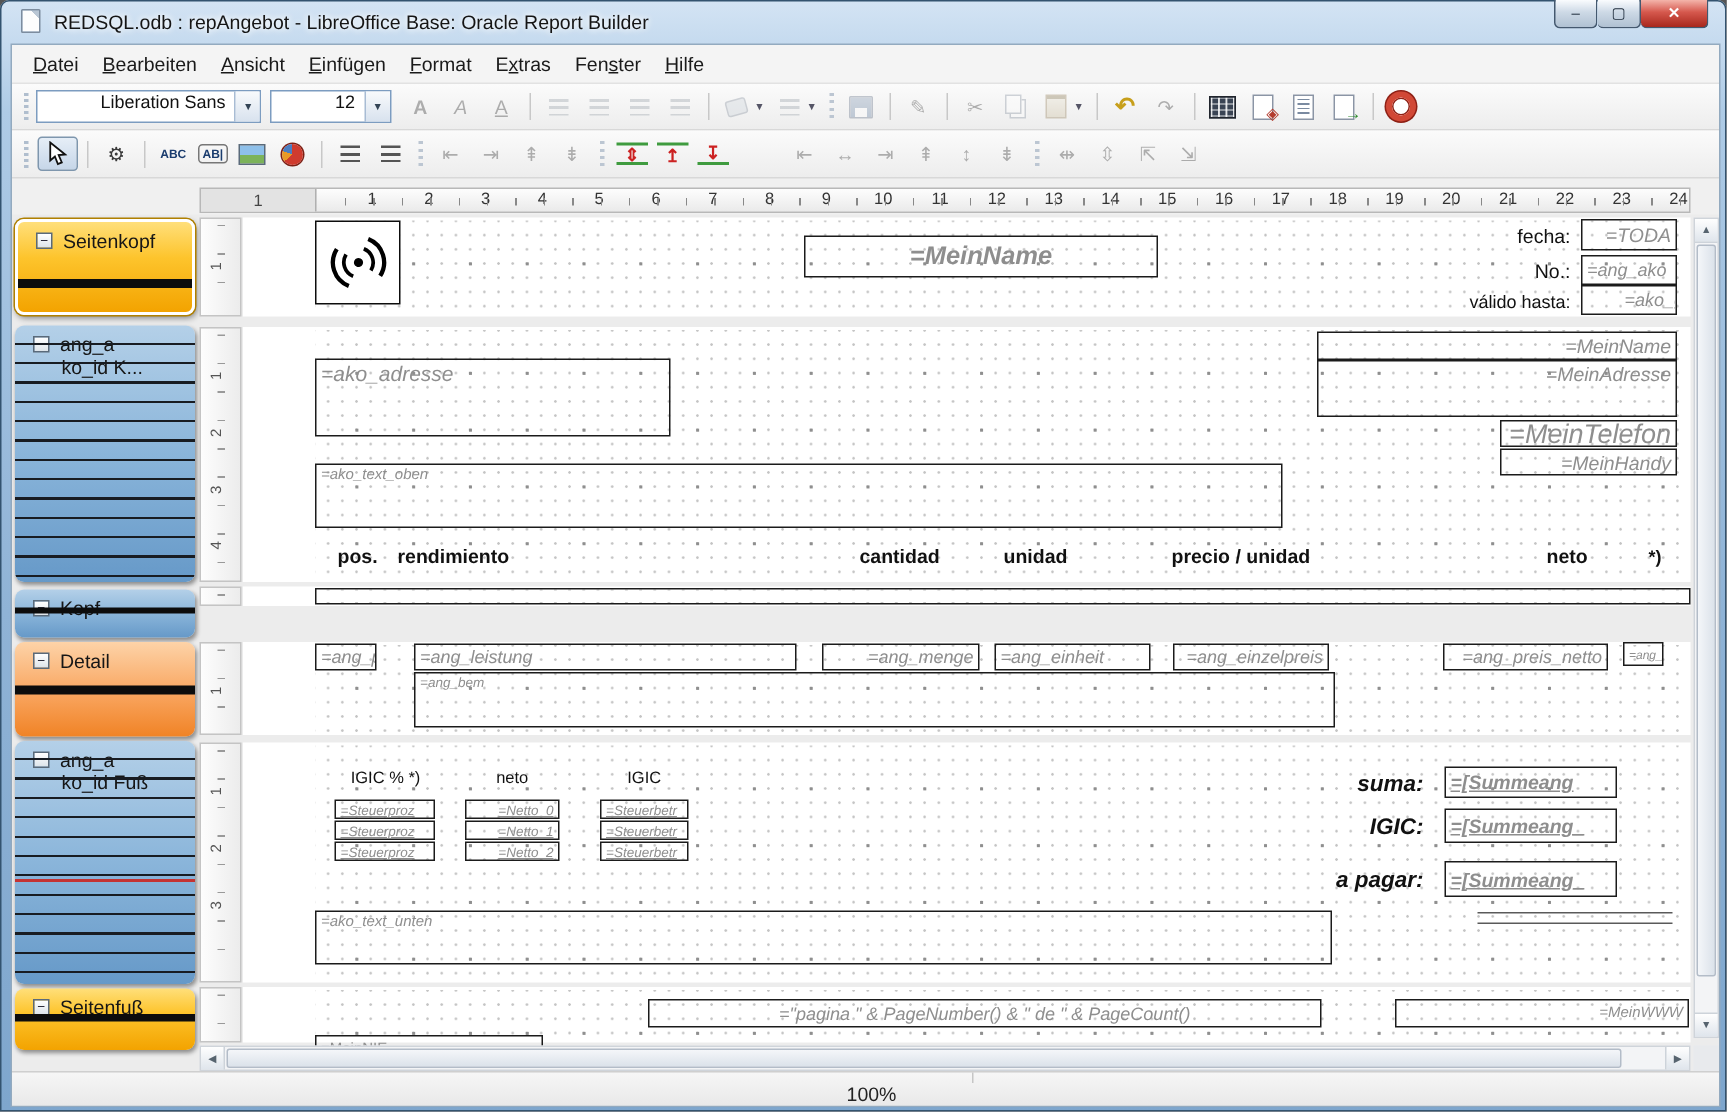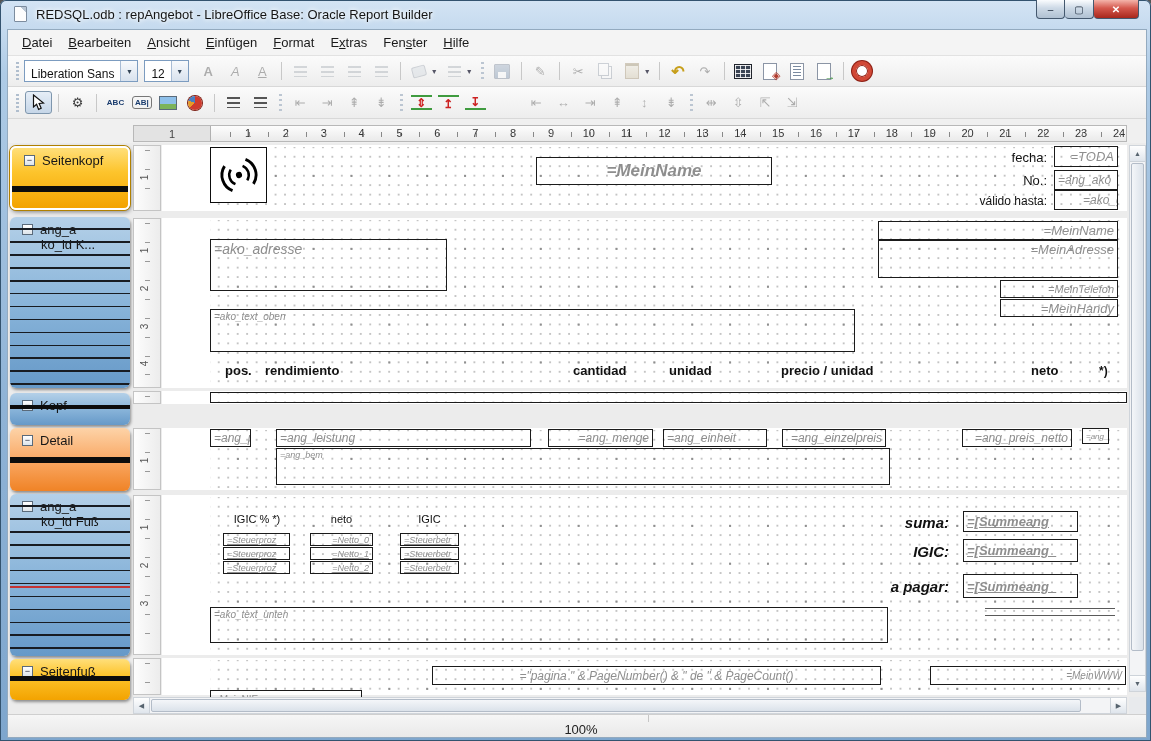--- a/index.html
+++ b/index.html
@@ -46,21 +46,21 @@
   .ic-exec::before{content:"";width:12px;height:15px;border:1px solid #8b95a5;background:#fff;}
   .ic-exec::after{content:"→";position:absolute;right:-1px;bottom:-1px;font-size:11px;color:#2e8b2e;font-weight:bold;}
   .ic-help::before{content:"";width:12px;height:12px;border-radius:50%;border:4px solid #d14836;background:#fff;box-shadow:0 0 0 1px #8e2015,inset 0 0 0 1px #8e2015;}
   .ic-pic::before{content:"";width:16px;height:12px;border:1px solid #5a6a7a;background:linear-gradient(180deg,#8ec0ea 0 55%,#7cb35a 55%);}
   .ic-chart::before{content:"";width:14px;height:14px;border-radius:50%;background:conic-gradient(#cf3b2e 0 230deg,#e89a27 230deg 290deg,#4a7ec2 290deg);box-shadow:0 0 0 1px #7c1f14;}
   .ic-size{color:#c22;font-weight:bold;font-size:12px;height:15px;}
   .ic-size.both{border-top:2px solid #3f9b3f;border-bottom:2px solid #3f9b3f;}
   .ic-size.t{border-top:2px solid #3f9b3f;}
   .ic-size.b{border-bottom:2px solid #3f9b3f;}
   .ddarw{font-size:7px;color:#556;margin-left:1px;}
-  .combo{display:inline-flex;align-items:flex-end;height:22px;border:1px solid #7c9cc0;background:#fff;margin-right:6px;}
+  .combo{display:inline-flex;align-items:flex-start;height:22px;border:1px solid #7c9cc0;background:#fff;margin-right:6px;padding-left:36px;}
   .combo .ctext{padding:0 6px;font-size:12px;color:#111;}
   .combo .cbtn{width:17px;height:100%;border-left:1px solid #a8bcd4;background:linear-gradient(#f8fafc,#d8e2ee);font-size:7px;display:flex;align-items:center;justify-content:center;color:#345;}
   
   .hruler{position:absolute;left:133px;top:125px;width:994px;height:17px;background:linear-gradient(#fdfdfd,#eaeaea);border:1px solid #b8b8b8;}
   .hruler::after{content:"";position:absolute;left:96px;right:2px;top:6px;height:5px;background:repeating-linear-gradient(90deg,#888 0 1px,transparent 1px 18.93px);}
   .hmargin{position:absolute;left:0;top:0;width:77px;height:100%;background:#e3e3e3;border-right:1px solid #b0b0b0;display:flex;align-items:center;justify-content:center;font-size:11px;color:#444;}
   .rnum{position:absolute;top:1px;width:16px;text-align:center;transform:translateX(-8px);font-size:11px;color:#333;}
   .vstrip{position:absolute;left:133px;width:28px;background:linear-gradient(90deg,#fdfdfd,#ececec);border:1px solid #c4c4c4;}
   .vstrip::after{content:"";position:absolute;top:4px;bottom:4px;left:11px;width:5px;background:repeating-linear-gradient(180deg,#999 0 1px,transparent 1px 18.93px);}
   .vnum{position:absolute;left:8px;transform:rotate(-90deg);font-size:10px;color:#555;}
@@ -438,21 +438,21 @@
       <div class="fld fbox" style="left: 536px; top: 157px; width: 236px; height: 28px; font-size: 17px; font-weight: bold; font-style: italic; color: rgb(142, 142, 142); justify-content: center;">=MeinName</div>
       <div class="fld" style="left: 958px; top: 149px; width: 92px; height: 17px; font-size: 13px; color: rgb(17, 17, 17); justify-content: flex-end;">fecha:</div>
       <div class="fld fbox" style="left: 1054px; top: 146px; width: 64px; height: 21px; font-size: 13px; font-style: italic; color: rgb(142, 142, 142); justify-content: flex-end;">=TODA</div>
       <div class="fld" style="left: 958px; top: 172px; width: 92px; height: 17px; font-size: 13px; color: rgb(17, 17, 17); justify-content: flex-end;">No.:</div>
       <div class="fld fbox" style="left: 1054px; top: 170px; width: 64px; height: 20px; font-size: 12px; font-style: italic; color: rgb(142, 142, 142); justify-content: flex-start;">=ang_ako</div>
       <div class="fld" style="left: 950px; top: 192px; width: 100px; height: 17px; font-size: 12px; color: rgb(17, 17, 17); justify-content: flex-end;">válido hasta:</div>
       <div class="fld fbox" style="left: 1054px; top: 190px; width: 64px; height: 20px; font-size: 12px; font-style: italic; color: rgb(142, 142, 142); justify-content: flex-start; padding-left: 28px;">=ako_gue</div>
       <div class="fld fbox vtop" style="left: 210px; top: 239px; width: 237px; height: 52px; font-size: 14px; font-style: italic; color: rgb(142, 142, 142); justify-content: flex-start;">=ako_adresse</div>
       <div class="fld fbox" style="left: 878px; top: 221px; width: 240px; height: 19px; font-size: 13px; font-style: italic; color: rgb(142, 142, 142); justify-content: flex-end;">=MeinName</div>
       <div class="fld fbox vtop" style="left: 878px; top: 240px; width: 240px; height: 38px; font-size: 13px; font-style: italic; color: rgb(142, 142, 142); justify-content: flex-end;">=MeinAdresse</div>
-      <div class="fld fbox" style="left: 1000px; top: 280px; width: 118px; height: 18px; font-size: 11px; font-style: italic; color: rgb(142, 142, 142); justify-content: flex-end;">=MeinTelefon</div>
+      <div class="fld fbox" style="left: 1000px; top: 280px; width: 118px; height: 18px; font-size: 18px; font-style: italic; color: rgb(142, 142, 142); justify-content: flex-end;">=MeinTelefon</div>
       <div class="fld fbox" style="left: 1000px; top: 299px; width: 118px; height: 18px; font-size: 13px; font-style: italic; color: rgb(142, 142, 142); justify-content: flex-end;">=MeinHandy</div>
       <div class="fld fbox vtop" style="left: 210px; top: 309px; width: 645px; height: 43px; font-size: 10px; font-style: italic; color: rgb(142, 142, 142); justify-content: flex-start;">=ako_text_oben</div>
       <div class="fld" style="left: 222px; top: 362px; width: 38px; height: 17px; font-size: 13px; font-weight: bold; color: rgb(17, 17, 17); justify-content: flex-start;">pos.</div>
       <div class="fld" style="left: 262px; top: 362px; width: 108px; height: 17px; font-size: 13px; font-weight: bold; color: rgb(17, 17, 17); justify-content: flex-start;">rendimiento</div>
       <div class="fld" style="left: 570px; top: 362px; width: 78px; height: 17px; font-size: 13px; font-weight: bold; color: rgb(17, 17, 17); justify-content: flex-start;">cantidad</div>
       <div class="fld" style="left: 666px; top: 362px; width: 62px; height: 17px; font-size: 13px; font-weight: bold; color: rgb(17, 17, 17); justify-content: flex-start;">unidad</div>
       <div class="fld" style="left: 778px; top: 362px; width: 126px; height: 17px; font-size: 13px; font-weight: bold; color: rgb(17, 17, 17); justify-content: flex-start;">precio / unidad</div>
       <div class="fld" style="left: 1028px; top: 362px; width: 40px; height: 17px; font-size: 13px; font-weight: bold; color: rgb(17, 17, 17); justify-content: flex-start;">neto</div>
       <div class="fld" style="left: 1096px; top: 362px; width: 18px; height: 17px; font-size: 12px; font-weight: bold; color: rgb(17, 17, 17); justify-content: flex-start;">*)</div>
       <div class="fld fbox" style="left: 210px; top: 392px; width: 917px; height: 11px; color: rgb(142, 142, 142); justify-content: flex-start;"></div>

